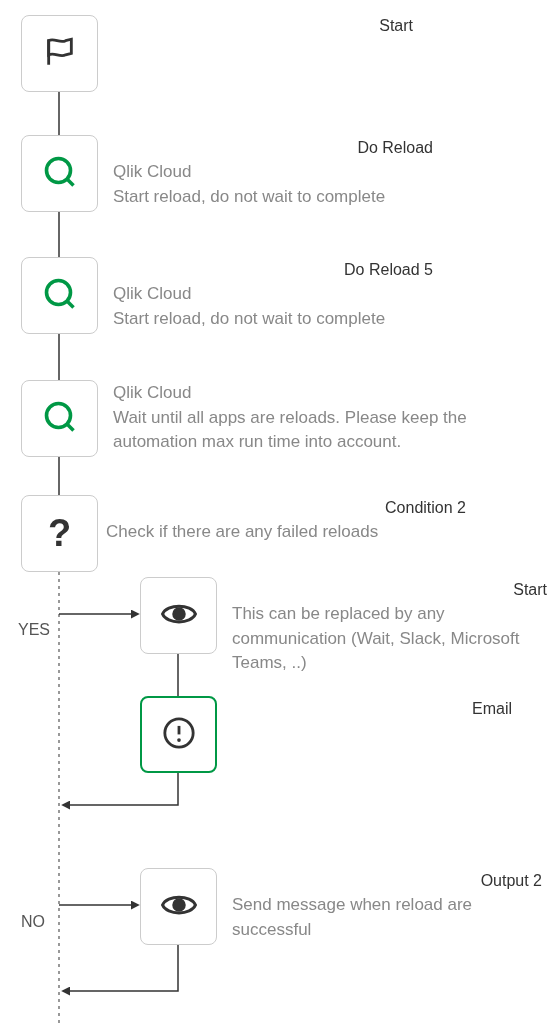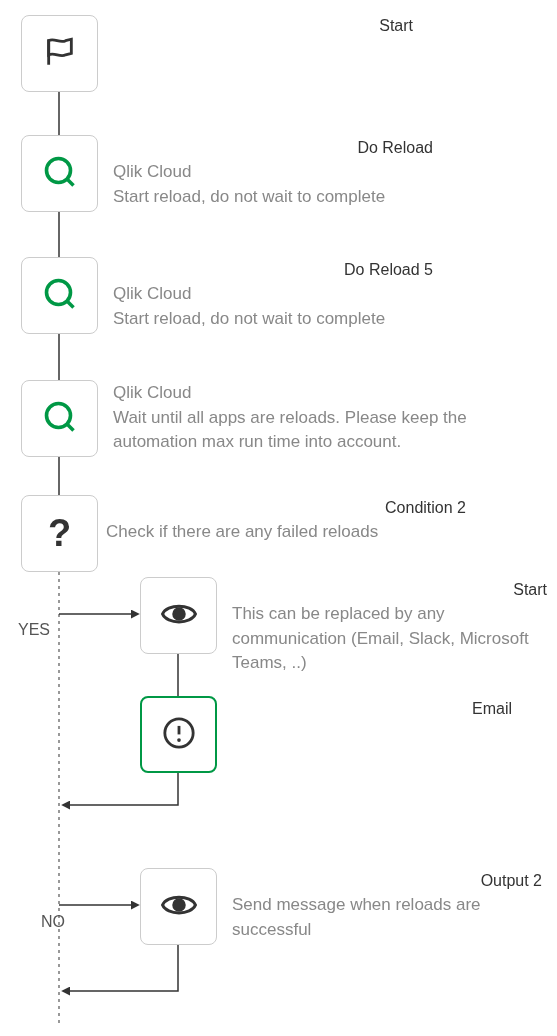--- a/index.html
+++ b/index.html
@@ -148,42 +148,42 @@
 <div class="node" style="left:140px; top:577px;">
   <span>
     <svg width="36" height="36" viewBox="0 0 24 24" fill="none" stroke="#333" stroke-width="2">
       <path d="M1 12 C 4 5, 20 5, 23 12 C 20 19, 4 19, 1 12 Z"></path>
       <circle cx="12" cy="12" r="3.5" fill="#333"></circle>
     </svg>
   </span>
 </div>
 <div class="node-text" style="left:232px; top:578px; width:315px;">
   <div class="title">Start</div>
-  <div class="sub">This can be replaced by any communication (Email, Slack, Microsoft Teams, ..)</div>
+  <div class="sub">This can be replaced by any communication (Wait, Slack, Microsoft Teams, ..)</div>
 </div>
 
 <div class="node green" style="left:140px; top:696px;">
   <span>
     <svg width="34" height="34" viewBox="0 0 24 24" fill="none" stroke="#333" stroke-width="2">
       <circle cx="12" cy="12" r="10"></circle>
       <line x1="12" y1="7" x2="12" y2="13"></line>
       <circle cx="12" cy="17" r="1.3" fill="#333" stroke="none"></circle>
     </svg>
   </span>
 </div>
 <div class="node-text" style="left:232px; top:697px; width:280px;">
   <div class="title">Email</div>
 </div>
 
-<div class="label" style="left:21px; top:913px;margin-left:20px;">NO</div>
+<div class="label" style="left:21px; top:913px;">NO</div>
 
 <div class="node" style="left:140px; top:868px;">
   <span>
     <svg width="36" height="36" viewBox="0 0 24 24" fill="none" stroke="#333" stroke-width="2">
       <path d="M1 12 C 4 5, 20 5, 23 12 C 20 19, 4 19, 1 12 Z"></path>
       <circle cx="12" cy="12" r="3.5" fill="#333"></circle>
     </svg>
   </span>
 </div>
 <div class="node-text" style="left:232px; top:869px; width:310px;">
   <div class="title">Output 2</div>
-  <div class="sub">Send message when reloads are successful</div>
+  <div class="sub">Send message when reload are successful</div>
 </div>
 
 </body></html>

